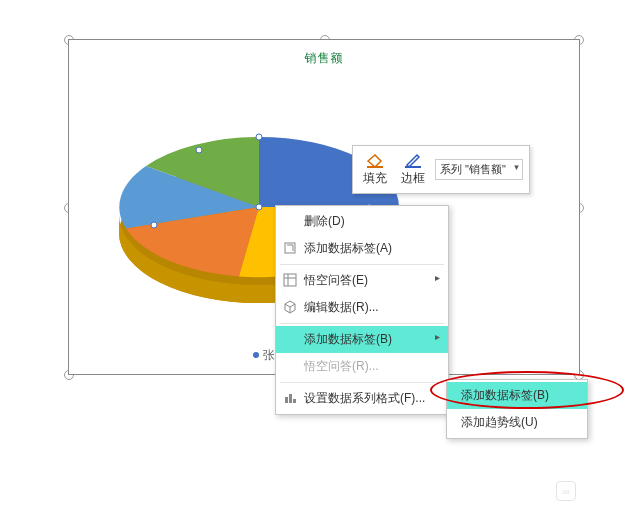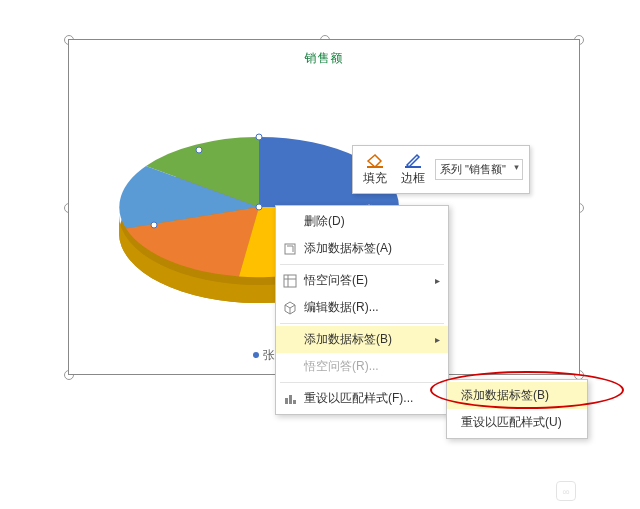--- a/index.html
+++ b/index.html
@@ -114,29 +114,29 @@
     top: 205px;
     width: 172px;
     background: #fff;
     border: 1px solid #c6c6c6;
     box-shadow: 2px 2px 6px rgba(0,0,0,0.2);
     padding: 2px 0;
     z-index: 6;
   }
   .ctx-item {
     display: flex;
-    align-items: center;
+    align-items: flex-start;
     padding: 5px 8px 5px 28px;
     position: relative;
     color: #333;
     cursor: pointer;
     font-size: 12px;
   }
   .ctx-item:hover, .ctx-item.hl {
-    background: #fef9c3;
+    background: #5eead4;
   }
   .ctx-item.disabled {
     color: #aaa;
     cursor: default;
   }
   .ctx-sep {
     height: 1px;
     background: #e3e3e3;
     margin: 2px 4px;
   }
@@ -316,30 +316,30 @@
   </div>
   <div class="ctx-sep"></div>
   <div class="ctx-item">
     <span class="ctx-icon">
       <svg width="14" height="14">
           <rect x="2" y="6" width="3" height="6" fill="#888"></rect>
           <rect x="6" y="3" width="3" height="9" fill="#888"></rect>
           <rect x="10" y="8" width="3" height="4" fill="#888"></rect>
         </svg>
     </span>
-    <span>重设以匹配样式(F)...</span>
+    <span>设置数据系列格式(F)...</span>
   </div>
 </div>
 
 <div class="sub-menu">
   <div class="ctx-item hl" style="padding-left:14px">
     <span>添加数据标签(B)</span>
   </div>
   <div class="ctx-item" style="padding-left:14px">
-    <span>重设以匹配样式(U)</span>
+    <span>添加趋势线(U)</span>
   </div>
 </div>
 
 <div class="highlight-circle"></div>
 
 <div class="watermark">
   <span class="wm-logo">∞</span>
   <span>悟空问答</span>
 </div>
 

